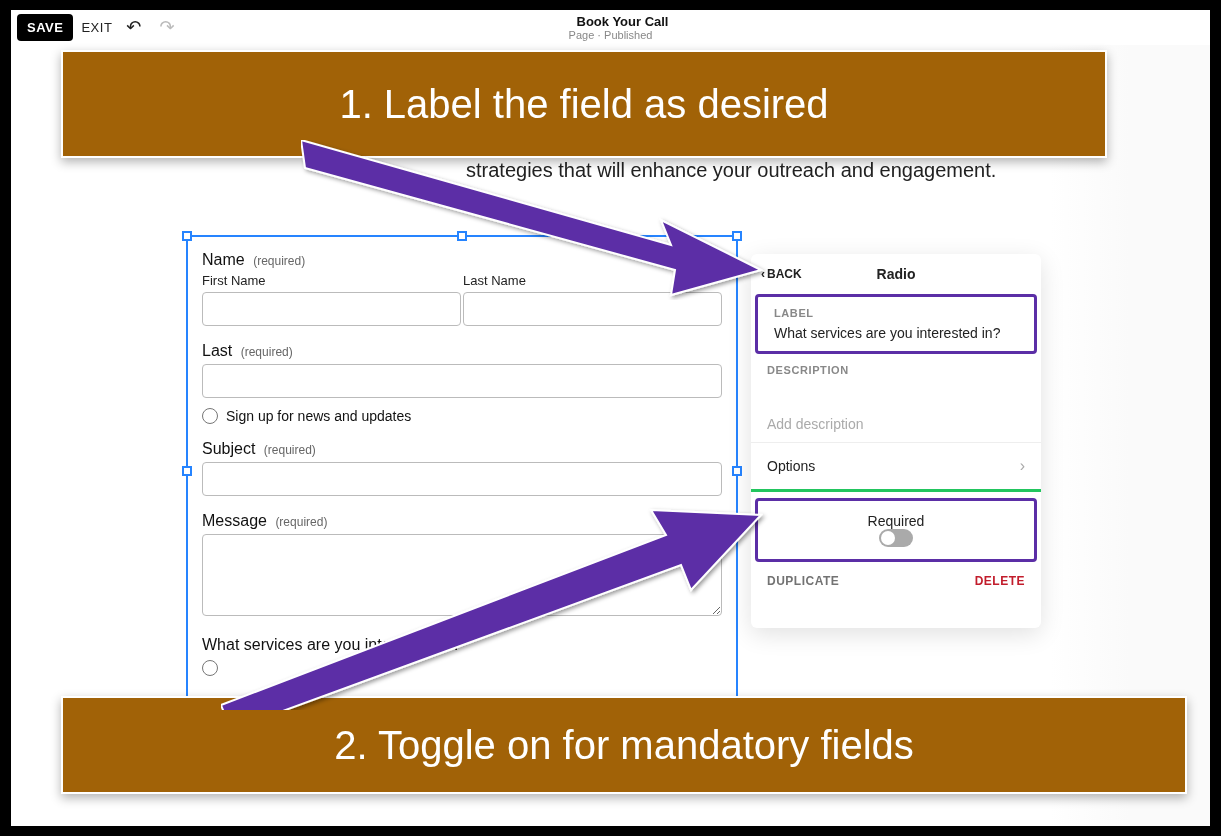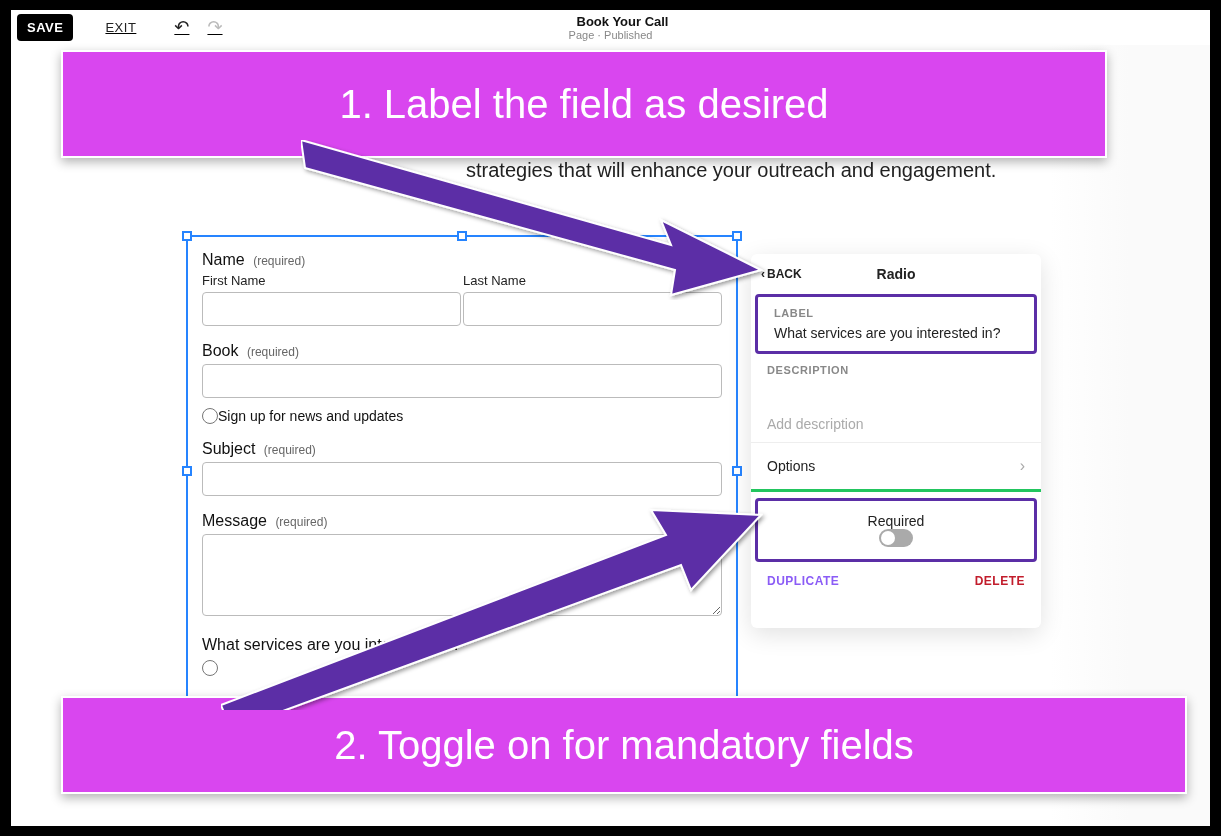--- a/index.html
+++ b/index.html
@@ -20,22 +20,21 @@
   }
 
   
   .topbar {
     position: absolute;
     left: 0; top: 0; right: 0;
     height: 34px;
     display: flex;
     align-items: center;
     padding: 4px 6px;
-    gap: 32px;
-    text-decoration: underline;
+    gap: 8px;
   }
   .save-btn {
     background: #000;
     color: #fff;
     border: none;
     padding: 6px 10px;
     font-weight: 700;
     font-size: 13px;
     letter-spacing: 0.5px;
     border-radius: 4px;
@@ -105,21 +104,21 @@
     width: 100%;
     border: 1px solid #bbb;
     border-radius: 4px;
     padding: 8px;
     font-size: 14px;
     margin-top: 4px;
   }
   .row-two { display: flex; gap: 2px; }
   .row-two > div { flex: 1; }
   .section { margin-bottom: 16px; }
-  .radio-line { display: flex; align-items: center; font-size: 14px; color: #111; }
+  .radio-line { display: flex; align-items: center; gap: 8px; font-size: 14px; color: #111; }
   .radio-line input { width: 16px; height: 16px; }
 
   
   .panel {
     position: absolute;
     left: 740px;
     top: 244px;
     width: 290px;
     background: #fff;
     border-radius: 6px;
@@ -169,27 +168,27 @@
     top: 2px; left: 2px;
   }
   .panel-footer {
     display: flex;
     justify-content: space-between;
     padding: 12px 16px 0 16px;
     font-size: 12px;
     font-weight: 700;
     letter-spacing: 0.5px;
   }
-  .panel-footer .dup { color: #8b5cf6; cursor: pointer; }
+  .panel-footer .dup { color: #737373; cursor: pointer; }
   .panel-footer .del { color: #c21d2c; cursor: pointer; }
 
   
   .banner {
     position: absolute;
-    background: #d946ef;
+    background: #a16207;
     color: #fff;
     font-size: 40px;
     font-weight: 400;
     display: flex;
     align-items: center;
     justify-content: center;
     box-shadow: 0 4px 10px rgba(0,0,0,0.3);
     border: 2px solid #fff;
     text-align: center;
   }
@@ -254,21 +253,21 @@
           <input type="text" style="">
         </div>
         <div>
           <span class="sublabel">Last Name</span>
           <input type="text" style="">
         </div>
       </div>
     </div>
 
     <div class="section">
-      <span class="fld-label">Book</span>
+      <span class="fld-label">Last</span>
       <span class="req">(required)</span>
       <input type="text" style="">
       <div class="radio-line" style="margin-top:10px">
         <input type="radio" style="">
         <span>Sign up for news and updates</span>
       </div>
     </div>
 
     <div class="section">
       <span class="fld-label">Subject</span>

